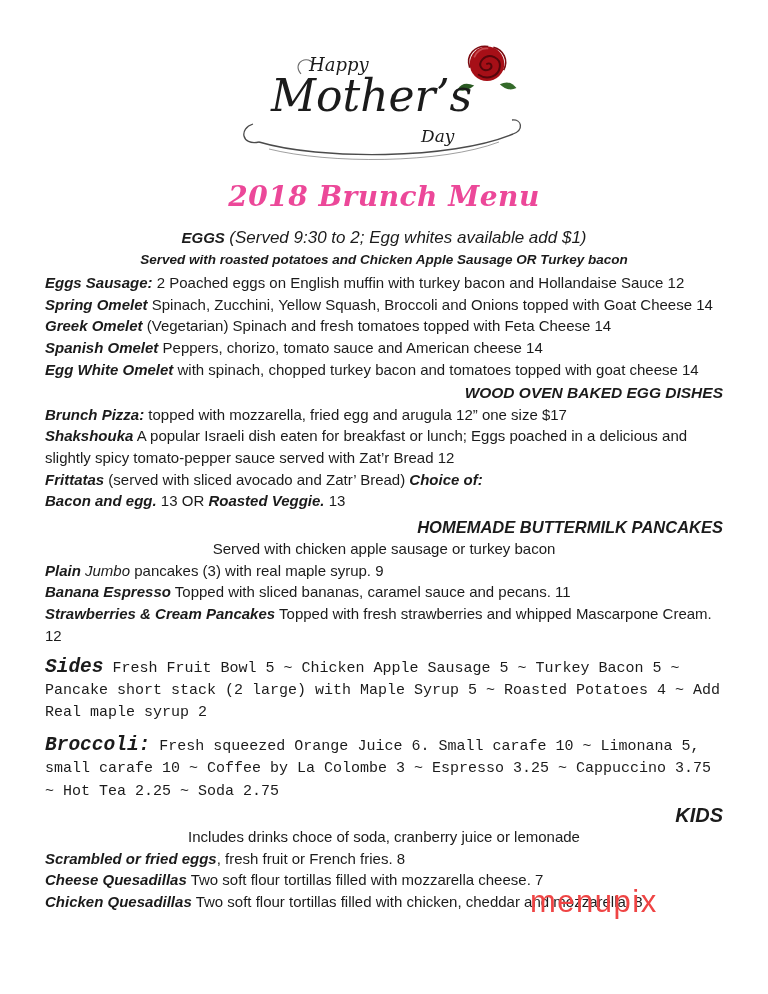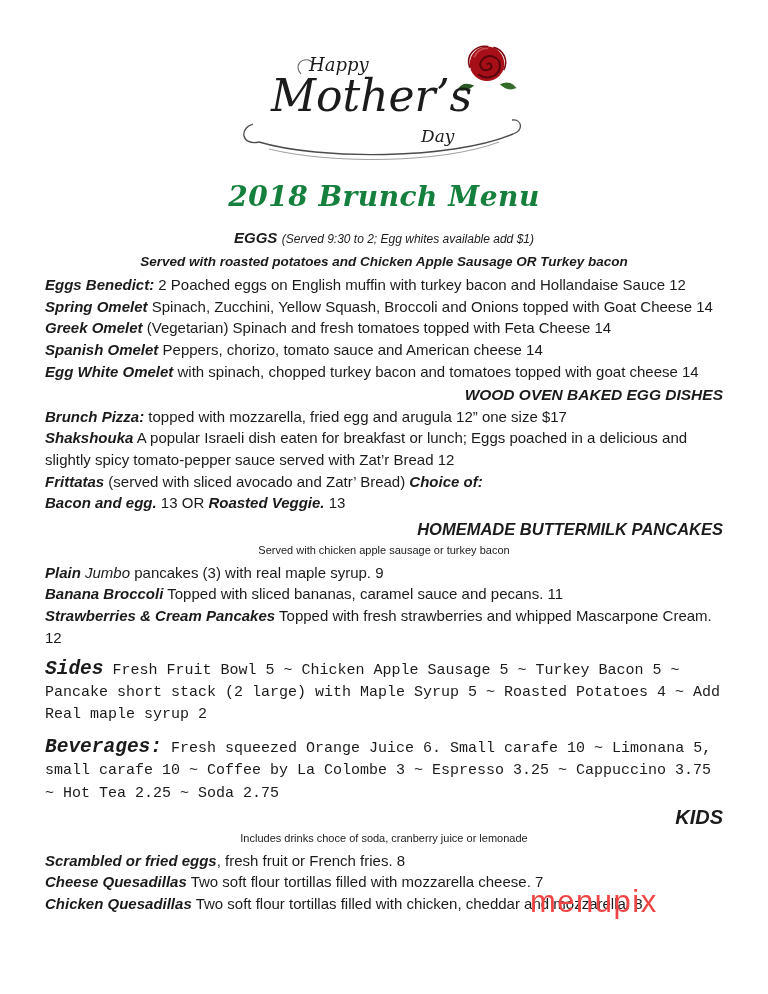--- a/index.html
+++ b/index.html
@@ -14,34 +14,34 @@
   .logo { position:relative; width:230px; height:112px; margin:48px auto 0; }
   .flourish { position:absolute; left:-32px; top:0; width:294px; height:112px; }
   .rose { position:absolute; right:-20px; top:-10px; width:64px; height:58px; }
   .lg-happy  { position:absolute; left:40px; top:8px;  font:italic 18px/1 "DejaVu Serif", serif; }
   .lg-mothers{ position:absolute; left:2px;  top:26px; font:italic 44px/1 "DejaVu Serif", serif; }
   .lg-day    { position:absolute; left:144px; top:80px; font:italic 17px/1 "DejaVu Serif", serif;margin-left:8px; }
   
   .title {
     margin-top:20px; text-align:center;
     font-family:"DejaVu Serif", serif; font-style:italic; font-weight:700;
-    font-size:28px; letter-spacing:.5px; color:#15803d;
+    font-size:28px; letter-spacing:.5px; color:#ec4899;
   }
   
   .headline { margin-top:12px; text-align:center; line-height:25px; }
   .h-big  { font-size:15px; font-weight:700; font-style:italic; }
-  .h-note { font-size:12px; font-style:italic; }
+  .h-note { font-size:17px; font-style:italic; }
   .sub-bold { text-align:center; font-size:13.5px; font-weight:700; font-style:italic; margin:1px 0 3px; line-height:18px; }
   .item { font-size:15px; line-height:21.7px; }
   .bn { font-weight:700; font-style:italic; }
   .it { font-style:italic;text-align:center; }
   .sec-head { text-align:right; font-size:15.5px; font-weight:700; font-style:italic; line-height:22px; margin-top:1px; }
   .sec-head.lg   { font-size:16.5px; margin-top:4px; }
   .sec-head.kids { font-size:20px;   }
-  .center-sub { text-align:center; font-size:11px; line-height:21.7px; }
+  .center-sub { text-align:center; font-size:15px; line-height:21.7px; }
   .para { font-size:15px; line-height:22.4px; margin-top:9px;font-family:Liberation Mono, monospace; }
   .big-label { font-size:19.5px; font-weight:700; font-style:italic; }
   
   .watermark {
     position:absolute; left:530px; top:884px;
     font-size:31px; letter-spacing:1.5px; color:#ef4444;
   }
 </style>
 </head>
 <body>
@@ -74,21 +74,21 @@
 
   <h1 class="title">2018 Brunch Menu</h1>
 
   <div class="headline">
     <span class="h-big">EGGS</span>
     <span class="h-note">(Served 9:30 to 2; Egg whites available add $1)</span>
   </div>
   <div class="sub-bold">Served with roasted potatoes and Chicken Apple Sausage OR Turkey bacon</div>
 
   <p class="item">
-    <span class="bn">Eggs Benedict:</span>
+    <span class="bn">Eggs Sausage:</span>
     <span>2 Poached eggs on English muffin with turkey bacon and Hollandaise Sauce 12</span>
   </p>
   <p class="item">
     <span class="bn">Spring Omelet</span>
     <span>Spinach, Zucchini, Yellow Squash, Broccoli and Onions topped with Goat Cheese 14</span>
   </p>
   <p class="item">
     <span class="bn">Greek Omelet</span>
     <span>(Vegetarian) Spinach and fresh tomatoes topped with Feta Cheese 14</span>
   </p>
@@ -125,35 +125,35 @@
 
   <div class="sec-head lg">HOMEMADE BUTTERMILK PANCAKES</div>
   <div class="center-sub">Served with chicken apple sausage or turkey bacon</div>
 
   <p class="item">
     <span class="bn">Plain</span>
     <span class="it">Jumbo</span>
     <span>pancakes (3) with real maple syrup. 9</span>
   </p>
   <p class="item">
-    <span class="bn">Banana Broccoli</span>
+    <span class="bn">Banana Espresso</span>
     <span>Topped with sliced bananas, caramel sauce and pecans. 11</span>
   </p>
   <p class="item">
     <span class="bn">Strawberries &amp; Cream Pancakes</span>
     <span>Topped with fresh strawberries and whipped Mascarpone Cream. 12</span>
   </p>
 
   <p class="para">
     <span class="big-label">Sides</span>
     <span>Fresh Fruit Bowl 5 ~ Chicken Apple Sausage 5 ~ Turkey Bacon 5 ~ Pancake short stack (2 large) with Maple Syrup 5 ~ Roasted Potatoes 4 ~ Add Real maple syrup 2</span>
   </p>
 
   <p class="para">
-    <span class="big-label">Beverages:</span>
+    <span class="big-label">Broccoli:</span>
     <span>Fresh squeezed Orange Juice 6. Small carafe 10 ~ Limonana 5, small carafe 10 ~ Coffee by La Colombe 3 ~ Espresso 3.25 ~ Cappuccino 3.75 ~ Hot Tea 2.25 ~ Soda 2.75</span>
   </p>
 
   <div class="sec-head kids">KIDS</div>
   <div class="center-sub">Includes drinks choce of soda, cranberry juice or lemonade</div>
 
   <p class="item"><span class="bn">Scrambled or fried eggs</span><span>, fresh fruit or French fries. 8</span></p>
   <p class="item">
     <span class="bn">Cheese Quesadillas</span>
     <span>Two soft flour tortillas filled with mozzarella cheese. 7</span>

